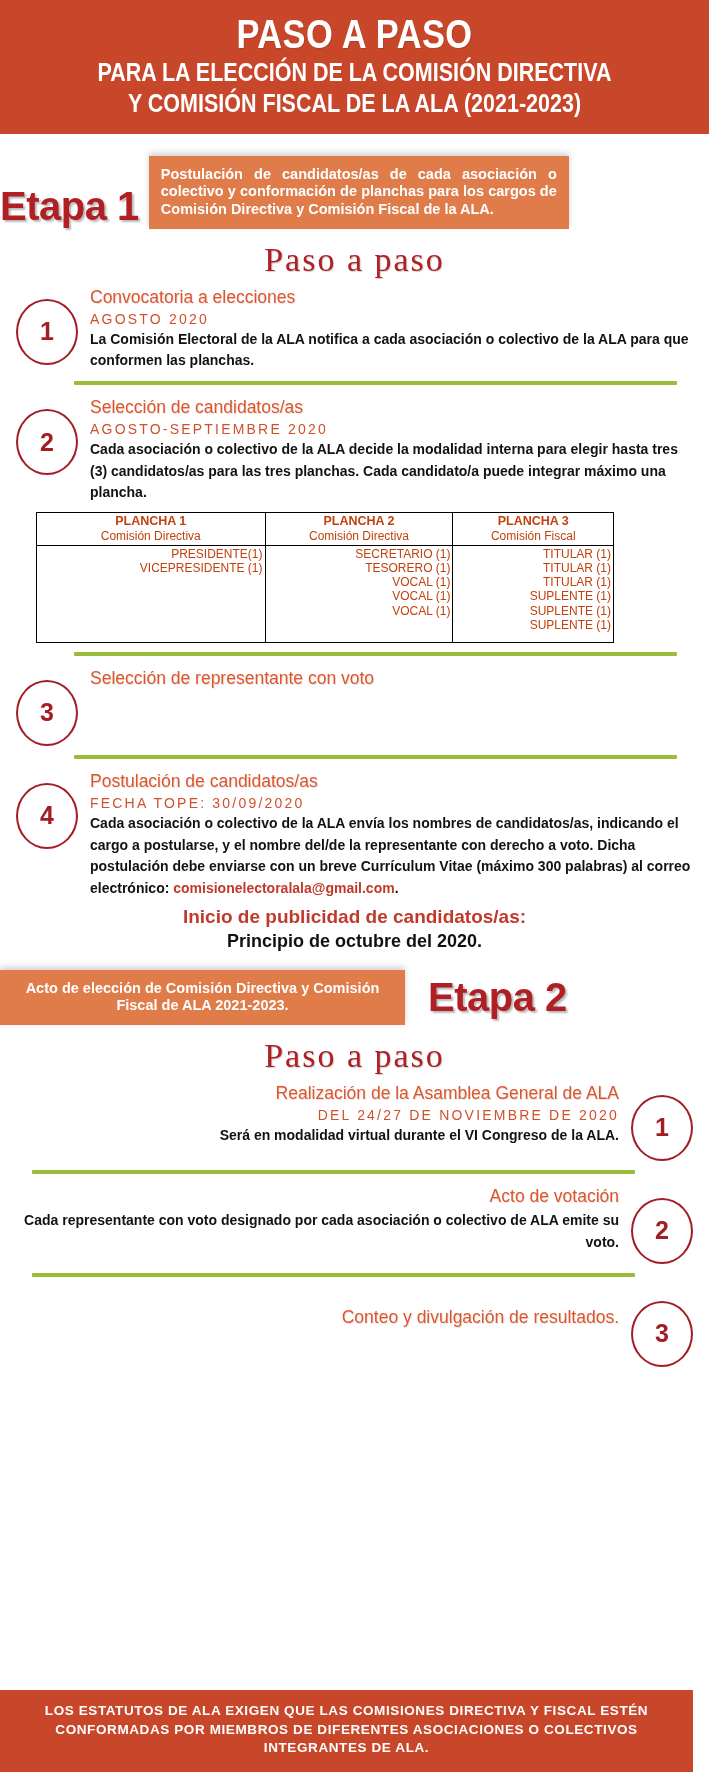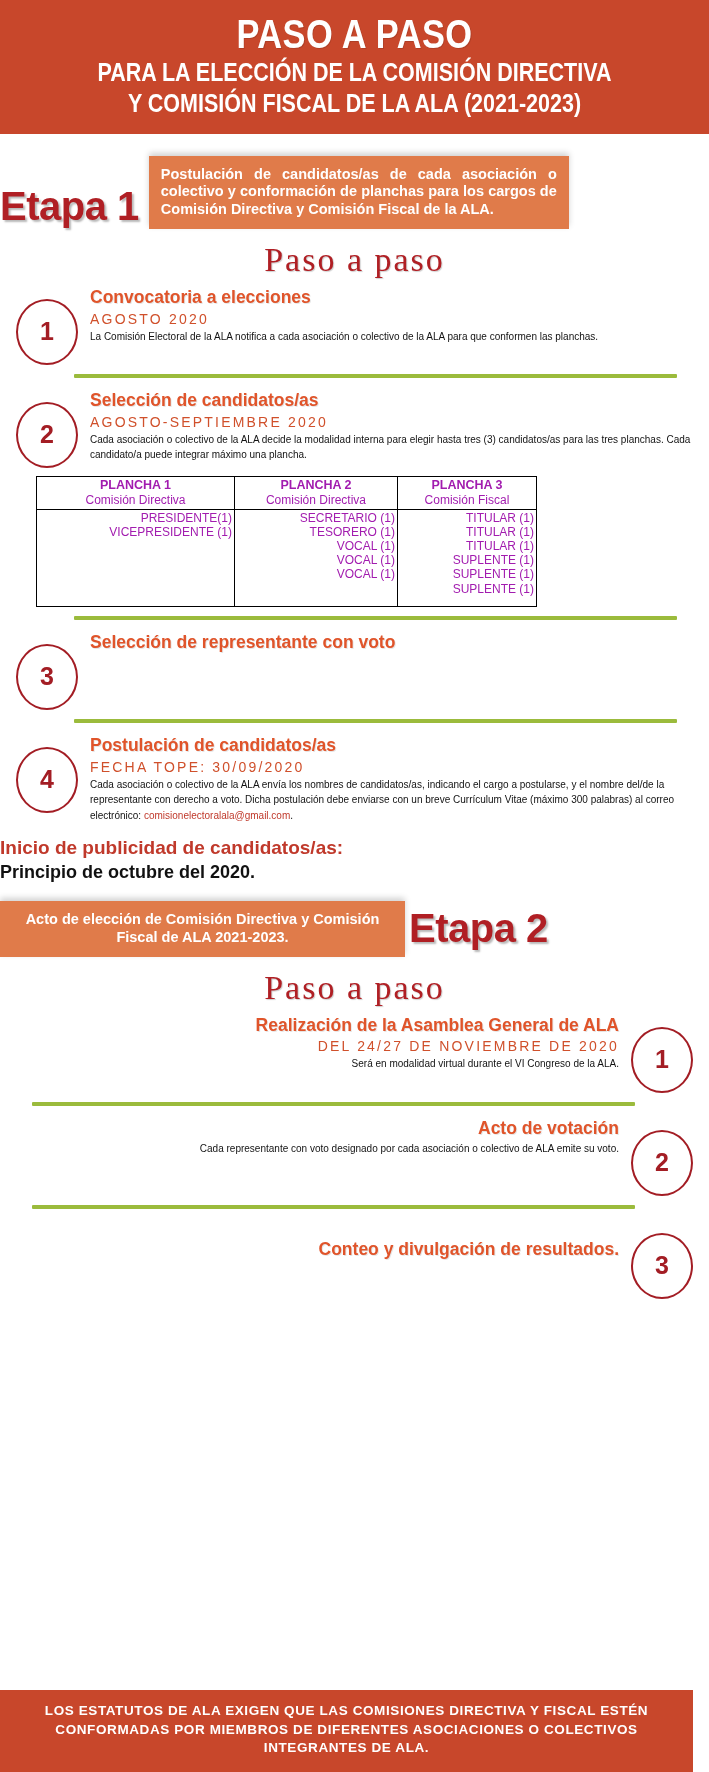--- a/index.html
+++ b/index.html
@@ -89,92 +89,92 @@
     color:#A31D24;
     font-weight:bold;
     font-size:25px;
     margin-top:14px;
   }
   .step-body { flex:1 1 auto; padding-left:12px; padding-top:2px; }
   .step.rev .step-body { padding-left:0; padding-right:12px; text-align:right; }
   .step-title {
     color:#E0542A;
     font-family:"Liberation Sans Narrow","Liberation Sans", sans-serif;
-    font-weight:bold;
+    font-weight:normal;
     font-size:17.5px;
     line-height:1.25;
     text-shadow:1px 1px 0 rgba(0,0,0,.10);
   }
   .step-date {
     color:#D0502B;
     font-size:14px;
     letter-spacing:2.2px;
     margin-top:2px;
   }
   .step-text {
-    font-weight:normal;
-    font-size:10px;
+    font-weight:bold;
+    font-size:14px;
     line-height:1.55;
     margin-top:2px;
     color:#121212;
   }
   .email { color:#C0392B; }
   .divider {
     height:4px; background:#9BBB3C;
     margin:9px 16px 4px 58px;
     border-radius:1px;
   }
   .divider.rev { margin:9px 58px 4px 16px; }
 
   
   .planchas {
-    width:501px;
+    width:578px;
     margin:8px 16px 2px 20px;
     border-collapse:collapse;
     border:1.6px solid #000;
     font-size:12px;
-    color:#a21caf;
+    color:#c2410c;
   }
   .planchas td {
     border-left:1.2px solid #000;
     border-right:1.2px solid #000;
     text-align:center;
     vertical-align:top;
     padding:0 2px;
     line-height:1.18;
   }
   .planchas .hd { border-bottom:1.6px solid #000; padding:1px 2px 2px; }
   .planchas .hd .t1 { font-weight:bold; font-size:12.5px; }
   .planchas .hd .t2 { font-size:12px; }
   .planchas .cell { height:97px; padding-top:1px;text-align:right; }
 
   
   .publicidad {
-    text-align:left;
-    margin-top:14px;
+    text-align:center;
+    margin-top:6px;
   }
   .pub-line1 {
     color:#C0392B;
     font-weight:bold;
     font-size:19px;
   }
   .pub-line2 {
     color:#111;
     font-weight:bold;
     font-size:18px;
     margin-top:3px;
   }
 
   
   .etapa2-row {
     display:flex; align-items:center;
     margin-top:18px; padding-right:16px;
   }
   .etapa2-row .etapa-box {
-    width:405px; margin-right:4px; text-align:center;
+    width:405px; margin-right:23px; text-align:center;
   }
 
   
   .footer {
     position:absolute; left:0; right:16px; bottom:0;
     background:#C8472B;
     color:#fff;
     text-align:center;
     font-family:"Liberation Sans Narrow","Liberation Sans", sans-serif;
     font-weight:bold;

